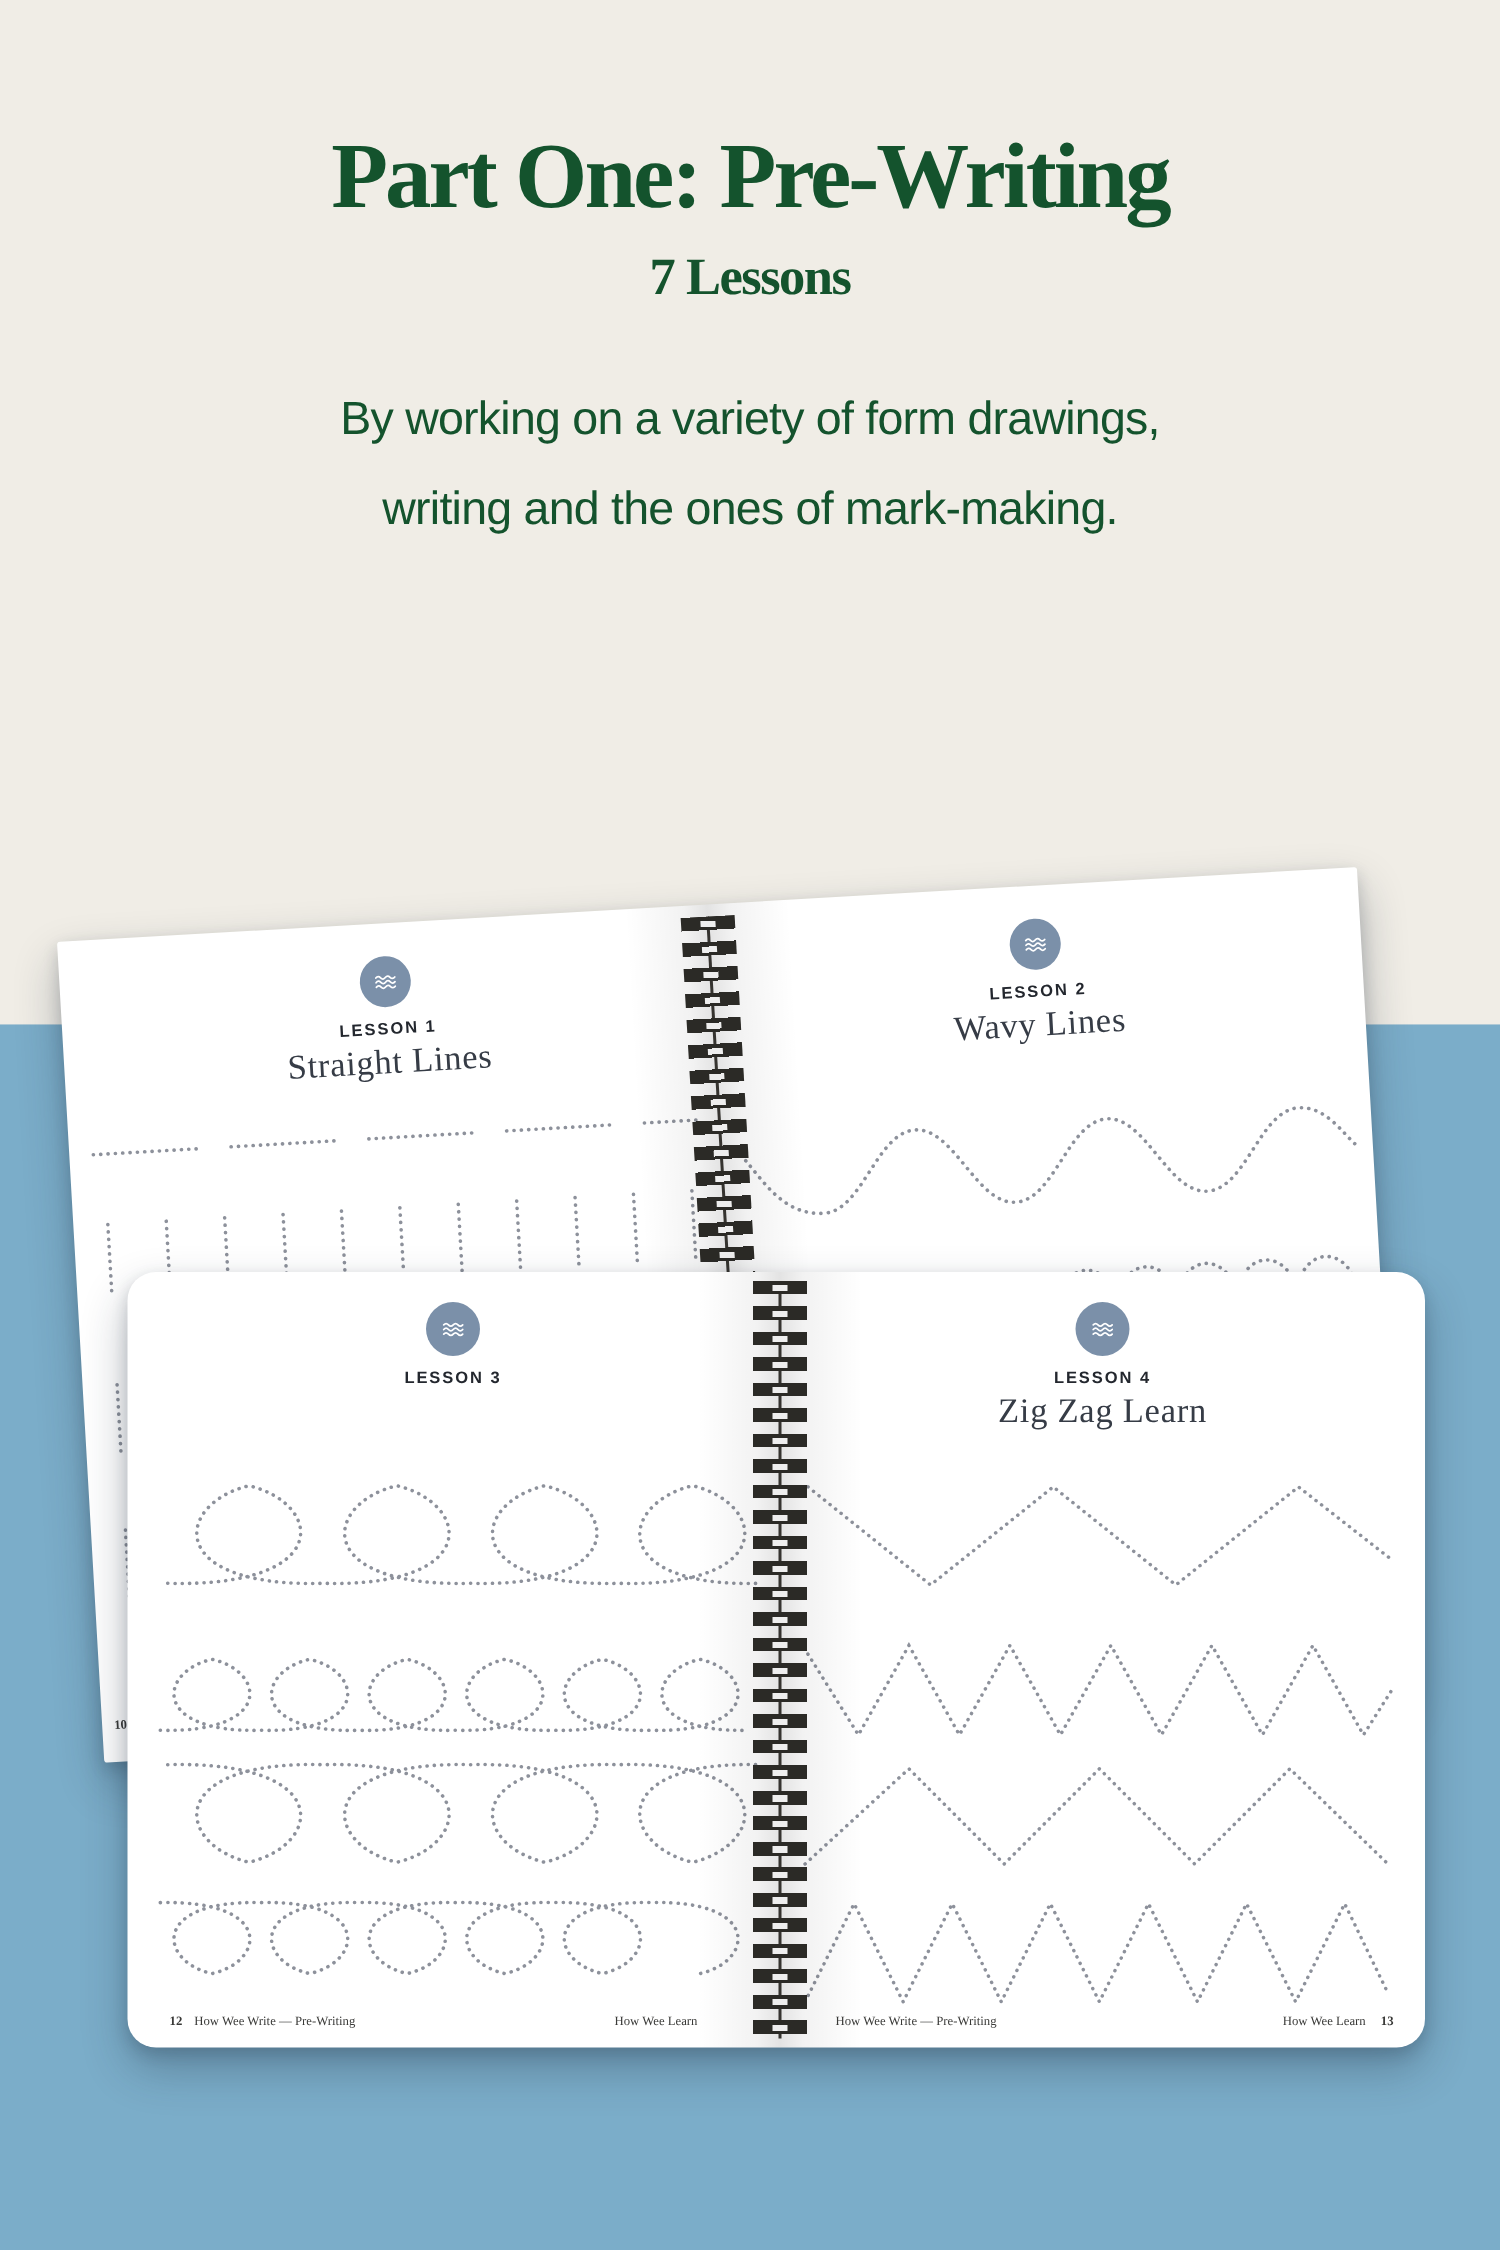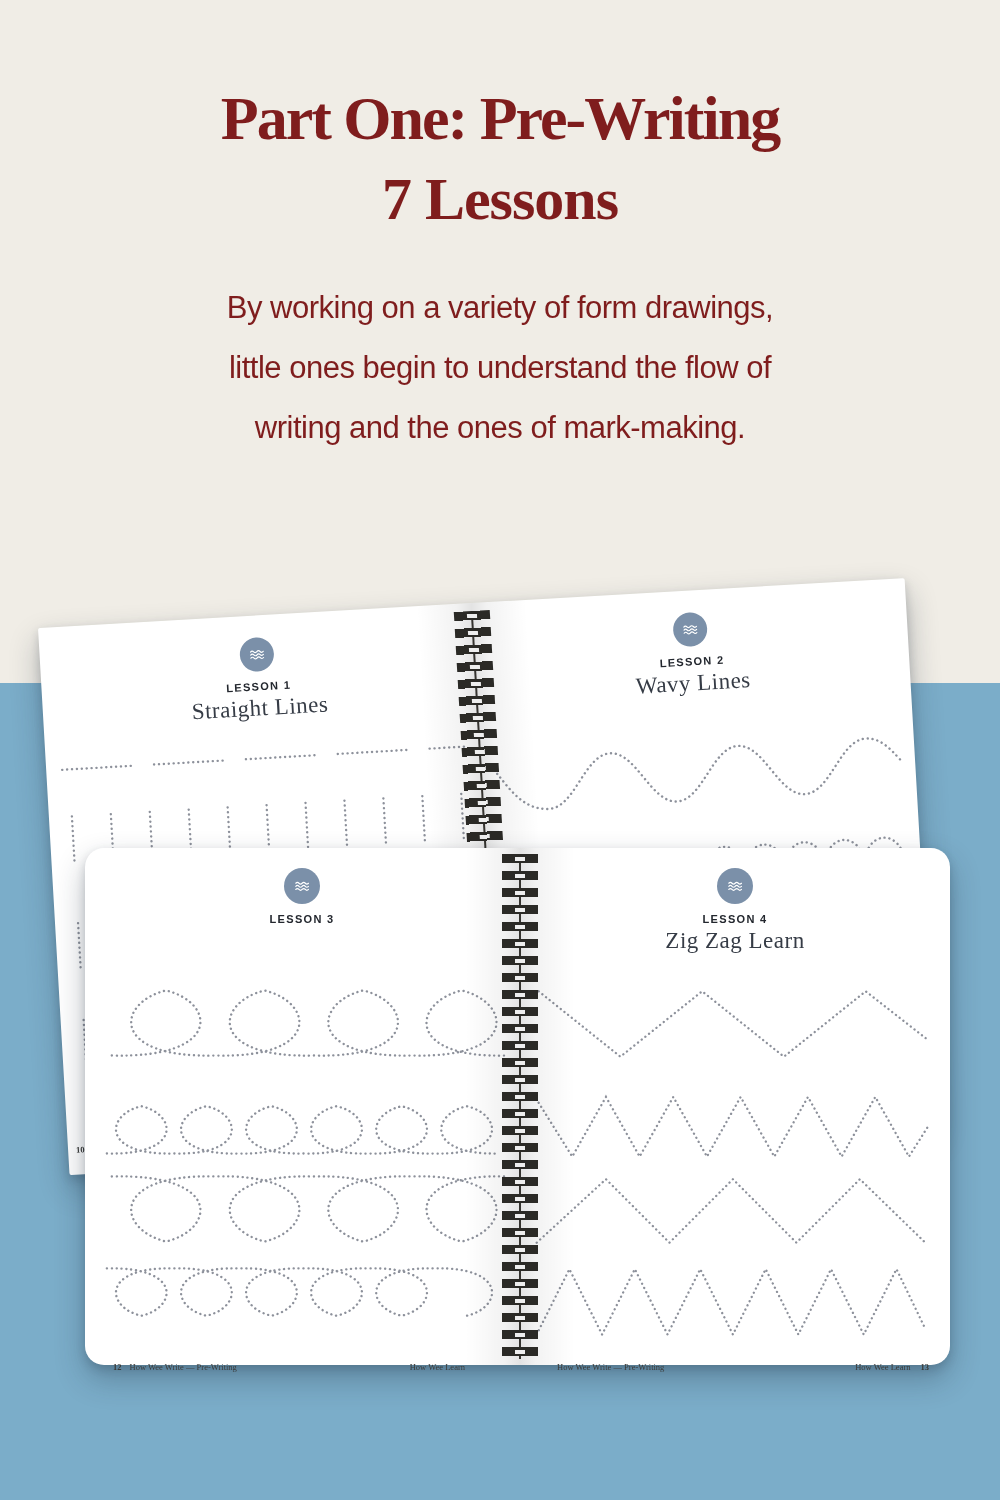--- a/index.html
+++ b/index.html
@@ -1,23 +1,23 @@
 <!DOCTYPE html>
 <html><head>
 <meta charset="utf-8">
 <style>
   html,body{margin:0;padding:0;background:#dcdcdc;}
   .canvas{position:relative;width:1000px;height:1500px;overflow:hidden;font-family:"Liberation Serif",serif;}
   .bg-top{position:absolute;left:0;top:0;width:100%;height:683px;background:#f0ede6;}
   .bg-bottom{position:absolute;left:0;top:683px;width:100%;height:817px;background:#7badc9;}
 
   
-  .hero{position:absolute;left:0;top:0;width:100%;text-align:center;color:#7f1d1d;}
+  .hero{position:absolute;left:0;top:0;width:100%;text-align:center;color:#14532d;}
   .hero-title{margin:86px 0 0 0;font-family:"Liberation Serif",serif;font-weight:600;font-size:62px;letter-spacing:-2px;line-height:1.05;}
-  .hero-subtitle{margin:14px 0 0 0;font-family:"Liberation Serif",serif;font-weight:600;font-size:60px;letter-spacing:-1px;text-align:center;}
+  .hero-subtitle{margin:14px 0 0 0;font-family:"Liberation Serif",serif;font-weight:600;font-size:35px;letter-spacing:-1px;text-align:center;}
   .hero-body{margin:44px auto 0 auto;width:880px;font-family:"Liberation Sans",sans-serif;font-weight:300;font-size:31px;line-height:60px;letter-spacing:-0.5px;}
   .hero-body span{display:block;}
 
   
   .spread{position:absolute;background:#ffffff;border-radius:2px;
           box-shadow:0 14px 30px rgba(25,40,55,0.30),0 4px 10px rgba(25,40,55,0.18);}
   .spread.back{left:38px;top:628px;width:868px;height:548px;transform:rotate(-3.3deg);transform-origin:0 0;}
   .spread.front{left:85px;top:848px;width:865px;height:517px;border-radius:19px;}
   .spine-shade{position:absolute;top:0;bottom:0;width:110px;pointer-events:none;
      background:linear-gradient(90deg,rgba(0,0,0,0) 0%,rgba(0,0,0,0.05) 36%,rgba(0,0,0,0.11) 50%,rgba(0,0,0,0.05) 64%,rgba(0,0,0,0) 100%);}
@@ -41,36 +41,35 @@
   .lesson-label{margin-top:9px;font-family:"Liberation Sans",sans-serif;font-weight:bold;font-size:11px;letter-spacing:1.3px;color:#23272e;}
   .lesson-title{margin-top:3px;font-family:"Liberation Serif",serif;font-size:23px;letter-spacing:0.5px;color:#363c46;}
 
   
   .trace{fill:none;stroke:#8d919b;stroke-width:2.4;stroke-dasharray:0.1 4.8;stroke-linecap:round;}
   .row{position:absolute;}
 
   
   .footer{position:absolute;display:flex;align-items:baseline;font-family:"Liberation Serif",serif;font-size:8.5px;color:#3a3a38;}
   .footer .sp{flex:1;}
-  .footer .num{font-weight:bold;margin-top:20px;}
+  .footer .num{font-weight:bold;}
   .pgnum-back{position:absolute;font-family:"Liberation Serif",serif;font-size:8.5px;font-weight:bold;color:#3a3a38;}
 </style>
 </head>
 <body>
 
 <div class="canvas">
   <div class="bg-top"></div>
   <div class="bg-bottom"></div>
 
   <header class="hero">
     <h1 class="hero-title">Part One: Pre-Writing</h1>
     <h2 class="hero-subtitle">7 Lessons</h2>
     <p class="hero-body">
       <span>By working on a variety of form drawings,</span>
-      <span>little ones begin to understand the flow of</span>
       <span>writing and the ones of mark-making.</span>
     </p>
   </header>
 
   <div class="spread back">
 
     <div class="lesson-header" style="left:67px;top:22px;">
       <div class="badge">
         <svg width="22" height="22" viewBox="0 0 32 32">
           <g fill="none" stroke="#ffffff" stroke-width="1.7" stroke-linecap="round">

